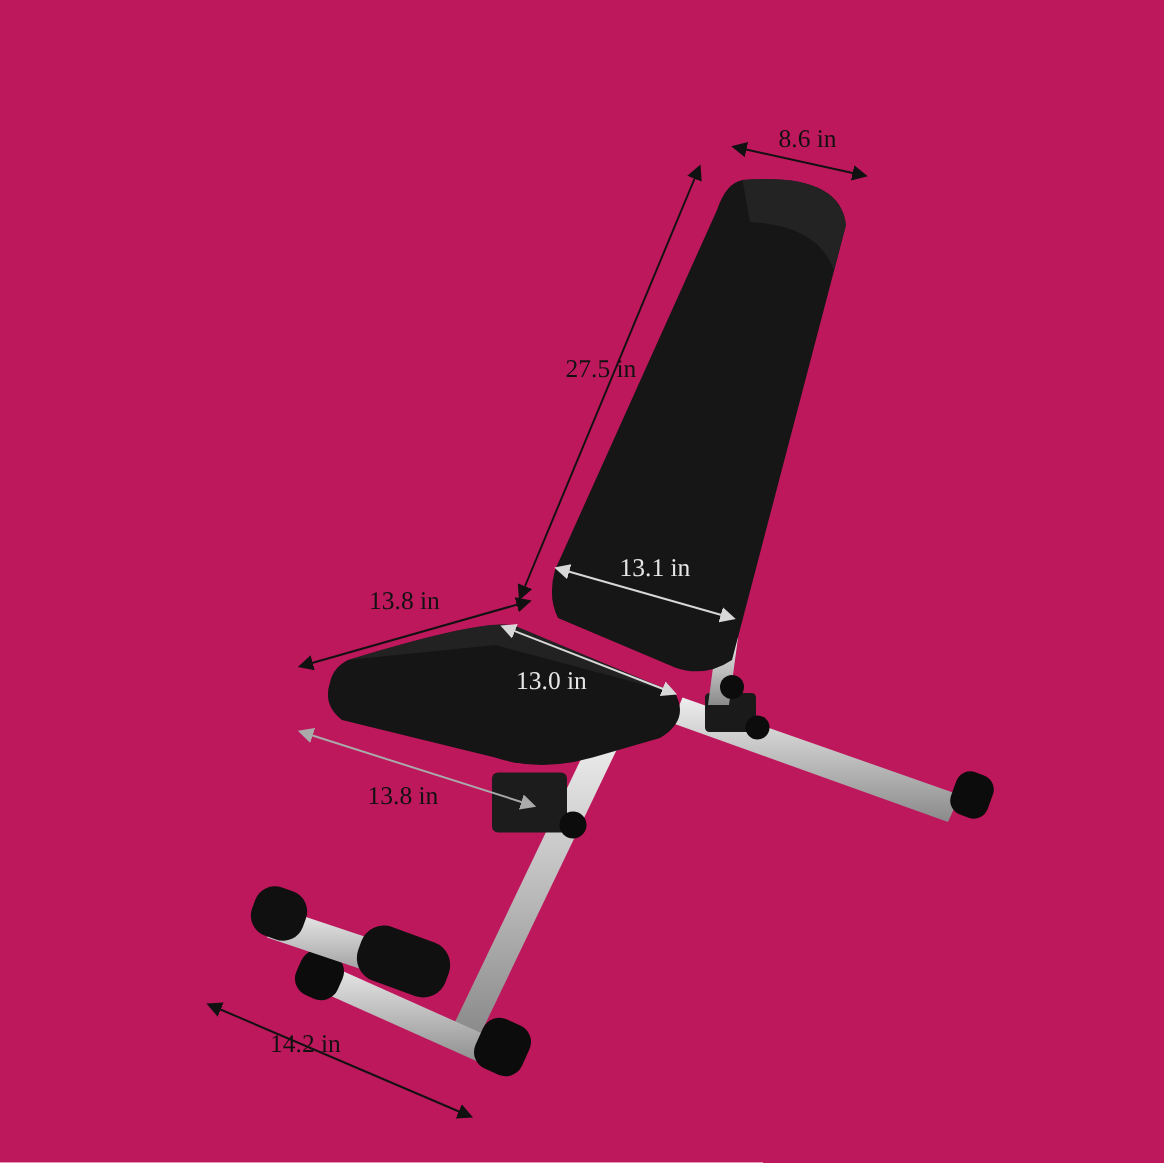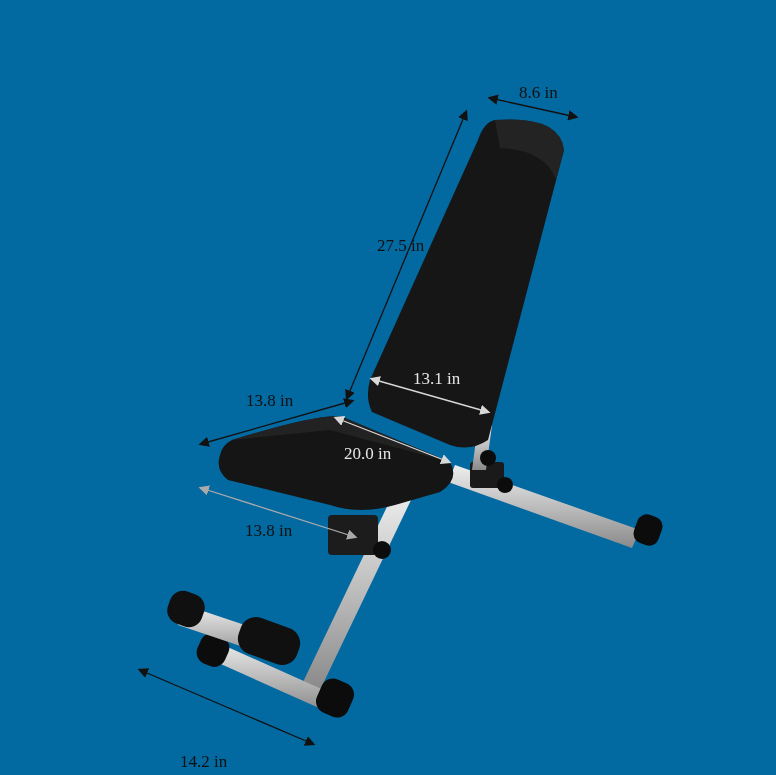--- a/index.html
+++ b/index.html
@@ -1,16 +1,16 @@
 <!DOCTYPE html>
 <html><head>
 <meta charset="utf-8">
 <style>
   html, body { margin:0; padding:0; background:#ffffff; }
-  #stage { position:relative; width:776px; height:775px; overflow:hidden; background:#0369a1; }
+  #stage { position:relative; width:776px; height:775px; overflow:hidden; background:#be185d; }
   svg { position:absolute; left:0; top:0; }
   .lbl { position:absolute; font-family:"Liberation Serif", serif; font-size:17px; white-space:nowrap; }
   .dark { color:#111; }
   .light { color:#e6e6e6; }
 </style>
 </head>
 <body>
 
 <div id="stage">
   <svg width="776" height="775" viewBox="0 0 776 775">
@@ -75,16 +75,16 @@
       <line x1="372" y1="379" x2="488" y2="412" stroke="#d8d8d8" stroke-width="1.3" marker-start="url(#ahl)" marker-end="url(#ahl)"></line>
       <line x1="336" y1="418" x2="449" y2="462" stroke="#d8d8d8" stroke-width="1.3" marker-start="url(#ahl)" marker-end="url(#ahl)"></line>
       <line x1="201" y1="488" x2="355" y2="537" stroke="#aaa" stroke-width="1.3" marker-start="url(#ahg)" marker-end="url(#ahg)"></line>
     </g>
   </svg>
 
   <span class="lbl dark" style="left:519px;top:83px;">8.6 in</span>
   <span class="lbl dark" style="left:334px;top:236px;margin-left:43px;">27.5 in</span>
   <span class="lbl dark" style="left:246px;top:391px;">13.8 in</span>
   <span class="lbl light" style="left:413px;top:369px;">13.1 in</span>
-  <span class="lbl light" style="left:344px;top:444px;">20.0 in</span>
+  <span class="lbl light" style="left:344px;top:444px;">13.0 in</span>
   <span class="lbl dark" style="left:245px;top:521px;">13.8 in</span>
-  <span class="lbl dark" style="left:180px;top:752px;">14.2 in</span>
+  <span class="lbl dark" style="left:180px;top:686px;">14.2 in</span>
 </div>
 
 </body></html>

